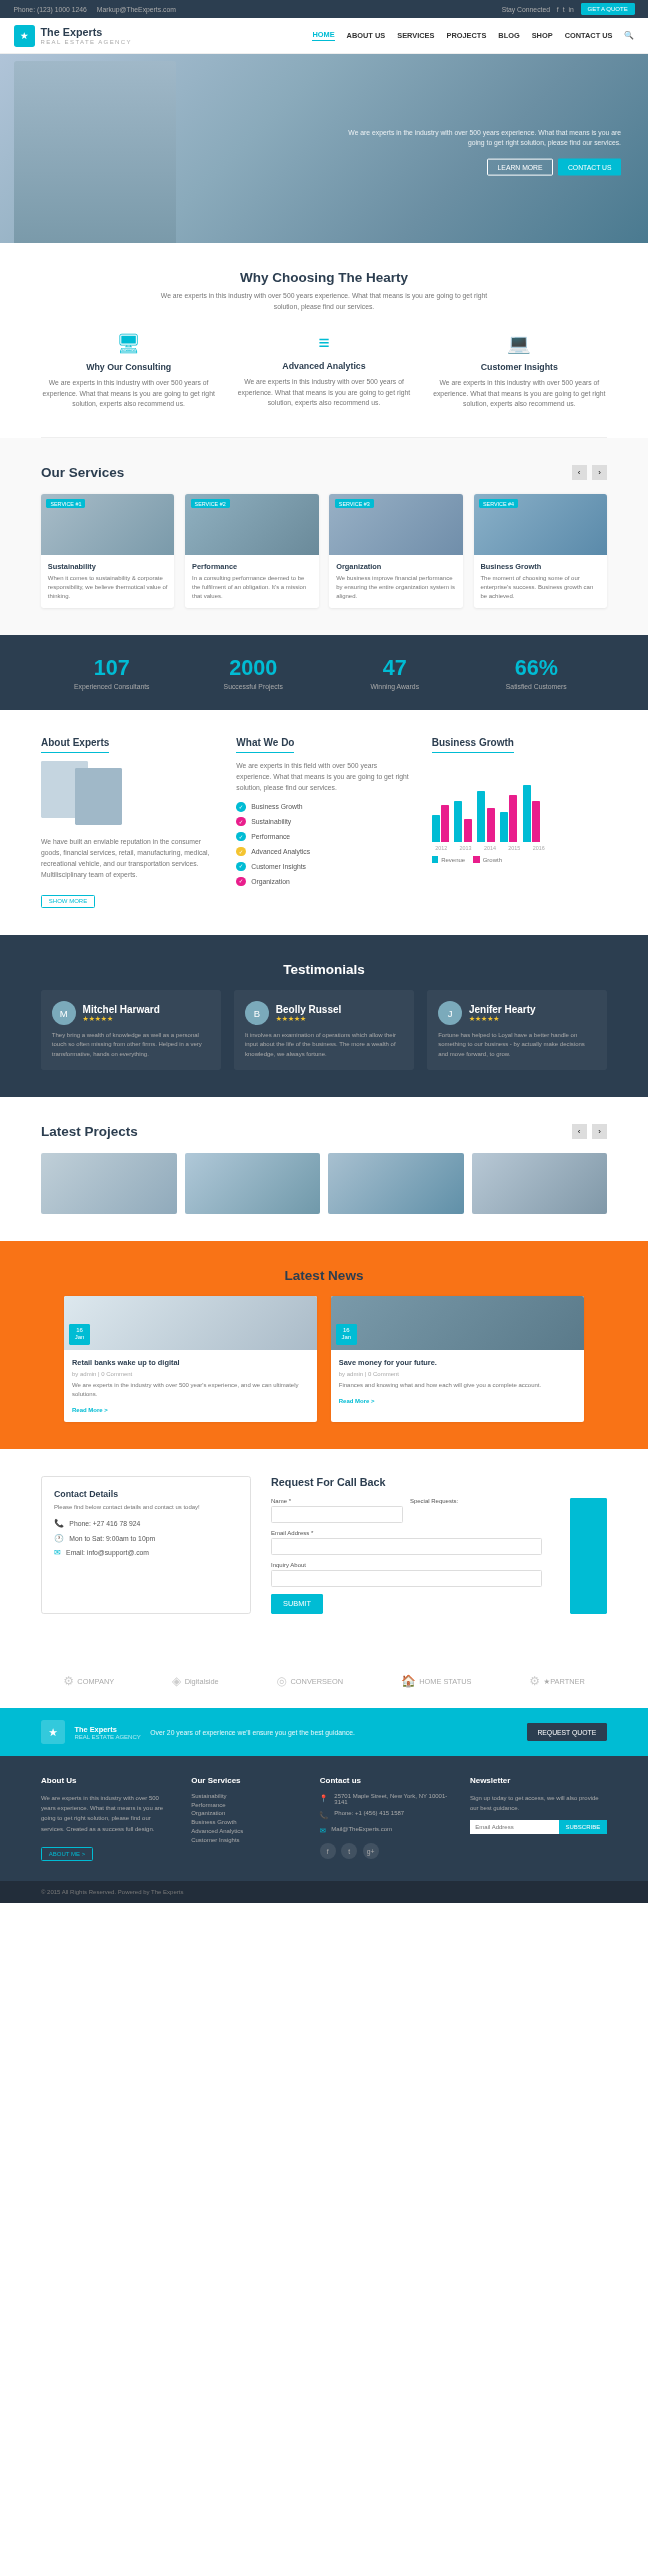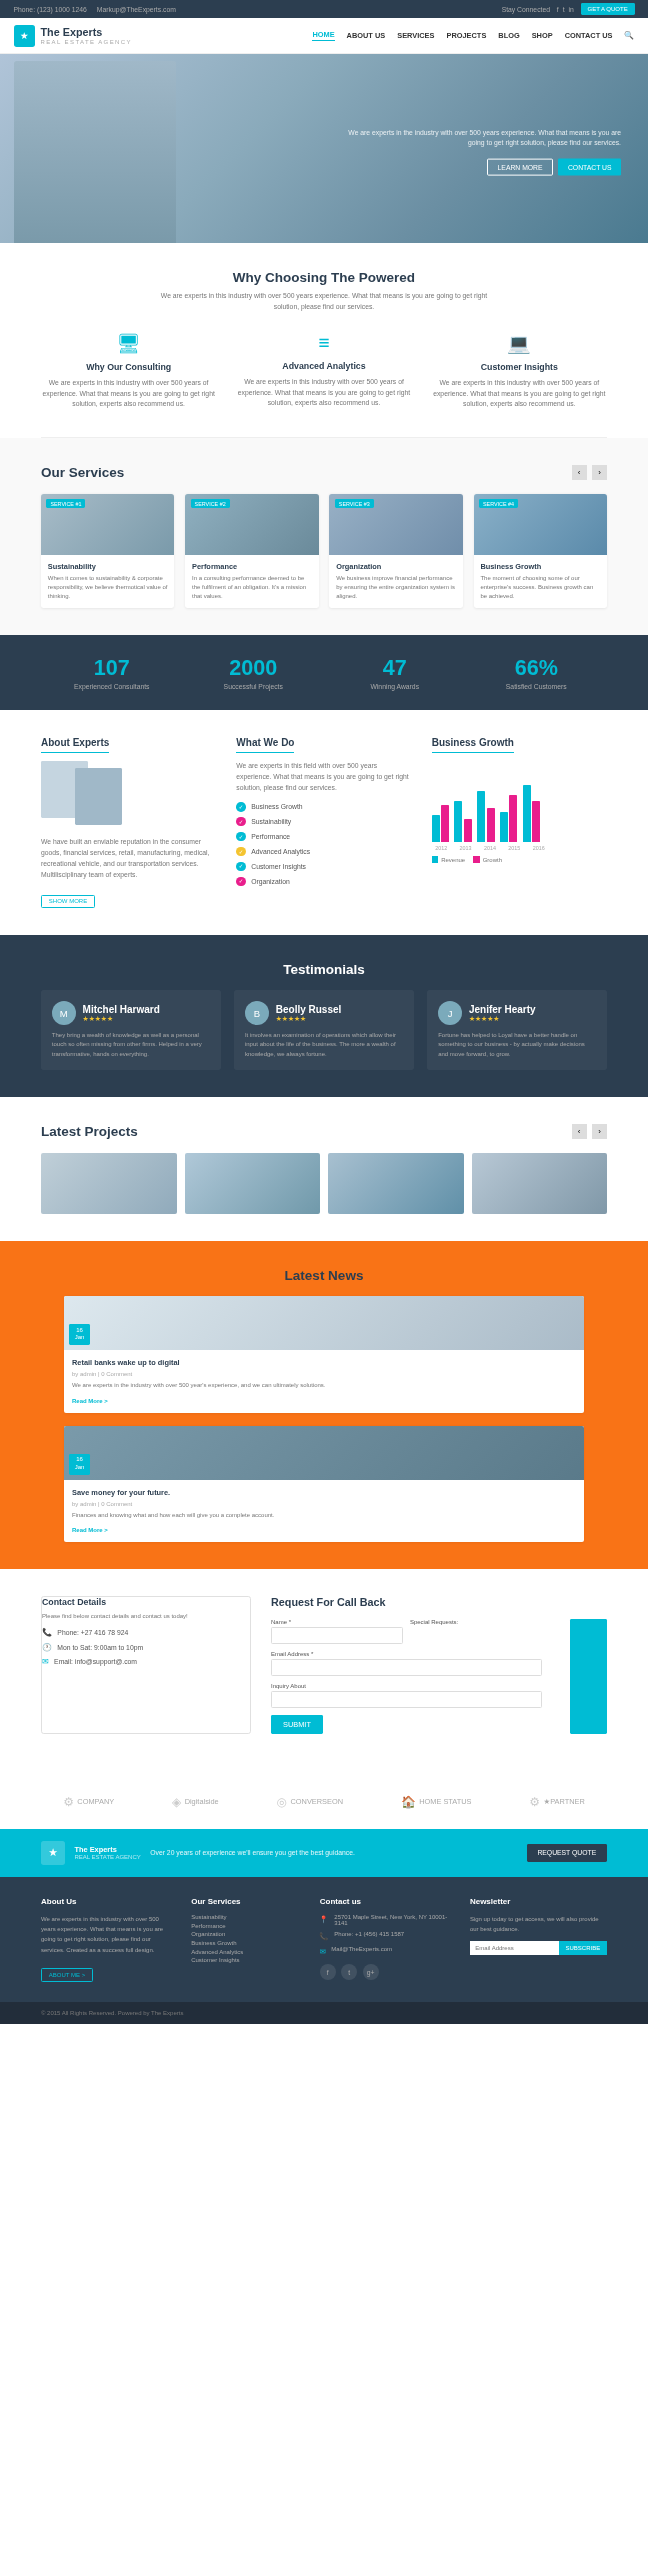--- a/index.html
+++ b/index.html
@@ -141,33 +141,33 @@
     .testimonial-text { font-size: 6px; color: #aaa; line-height: 1.6; }
 
     
     .projects-section { padding: 27px 41px; }
     .projects-header { display: flex; justify-content: space-between; align-items: center; margin-bottom: 13.5px; }
     .projects-grid { display: grid; grid-template-columns: repeat(4, 1fr); gap: 8px; }
     .project-card { height: 61px; background: #b0c4d8; border-radius: 2px; display: flex; align-items: center; justify-content: center; font-size: 17px; color: rgba(255,255,255,0.4); position: relative; overflow: hidden; }
 
     
     .news-section { background: #f97316; padding: 27px 64px; }
-    .news-grid { display: grid; grid-template-columns: repeat(1, 1fr); gap: 13.5px; margin-top: 13.5px; }
+    .news-grid { display: grid; grid-template-columns: repeat(2, 1fr); gap: 13.5px; margin-top: 13.5px; }
     .news-card { background: white; border-radius: 2px; overflow: hidden; box-shadow: 0 0.7px 2.7px rgba(0,0,0,0.06); }
     .news-img { height: 54px; background: #c0d0da; display: flex; align-items: center; justify-content: center; font-size: 16px; color: rgba(255,255,255,0.4); position: relative; }
     .news-date-badge { position: absolute; bottom: 5.4px; left: 5.4px; background: #00bcd4; color: white; font-size: 6px; padding: 2.7px 5.4px; border-radius: 1.4px; text-align: center; line-height: 1.3; }
     .news-body { padding: 8px; }
     .news-title { font-size: 7.4px; font-weight: bold; color: #2c3e50; margin-bottom: 4px; }
     .news-meta { font-size: 6px; color: #aaa; margin-bottom: 4px; }
     .news-text { font-size: 6px; color: #777; line-height: 1.5; margin-bottom: 5.4px; }
     .read-more { color: #00bcd4; font-size: 6px; font-weight: bold; text-decoration: none; }
 
     
     .contact-section { padding: 27px 41px; display: grid; grid-template-columns: 1fr 1.6fr; gap: 20px; }
-    .contact-box { border: 0.7px solid #e0e0e0; padding: 0; border-radius: 2.7px; }
+    .contact-box { border: 0.7px solid #e0e0e0; padding: 12px; border-radius: 2.7px; }
     .contact-box-title { font-size: 8.8px; font-weight: bold; color: #2c3e50; margin-bottom: 5.4px; }
     .contact-box-subtitle { font-size: 6px; color: #777; margin-bottom: 9.5px; }
     .contact-item { display: flex; align-items: center; gap: 5.4px; margin-bottom: 5.4px; font-size: 6.8px; color: #555; }
     .contact-item-icon { color: #00bcd4; font-size: 8px; }
     .callback-box {}
     .callback-title { font-size: 10.8px; font-weight: bold; color: #2c3e50; margin-bottom: 10.8px; }
     .callback-form { display: grid; grid-template-columns: 1fr 1fr; gap: 6.8px; }
     .callback-form-full { grid-column: 1 / -1; }
     .form-group { display: flex; flex-direction: column; }
     .form-group label { font-size: 6px; color: #555; margin-bottom: 2px; }
@@ -264,21 +264,21 @@
   <div class="hero-content">
     <div class="hero-subtitle">We are experts in the industry with over 500 years experience. What that means is you are going to get right solution, please find our services.</div>
     <div class="hero-btns">
       <button class="btn-hero-outline">LEARN MORE</button>
       <button class="btn-hero-filled">CONTACT US</button>
     </div>
   </div>
 </div>
 
 <section>
-  <h2 class="section-title">Why Choosing The Powered</h2>
+  <h2 class="section-title">Why Choosing The Hearty</h2>
   <p class="section-subtitle">We are experts in this industry with over 500 years experience. What that means is you are going to get right solution, please find our services.</p>
   <div class="why-grid">
     <div class="why-item">
       <div class="why-icon">🖥</div>
       <div class="why-title">Why Our Consulting</div>
       <div class="why-text">We are experts in this industry with over 500 years of experience. What that means is you are going to get right solution, experts also recommend us.</div>
     </div>
     <div class="why-item">
       <div class="why-icon">≡</div>
       <div class="why-title">Advanced Analytics</div>

